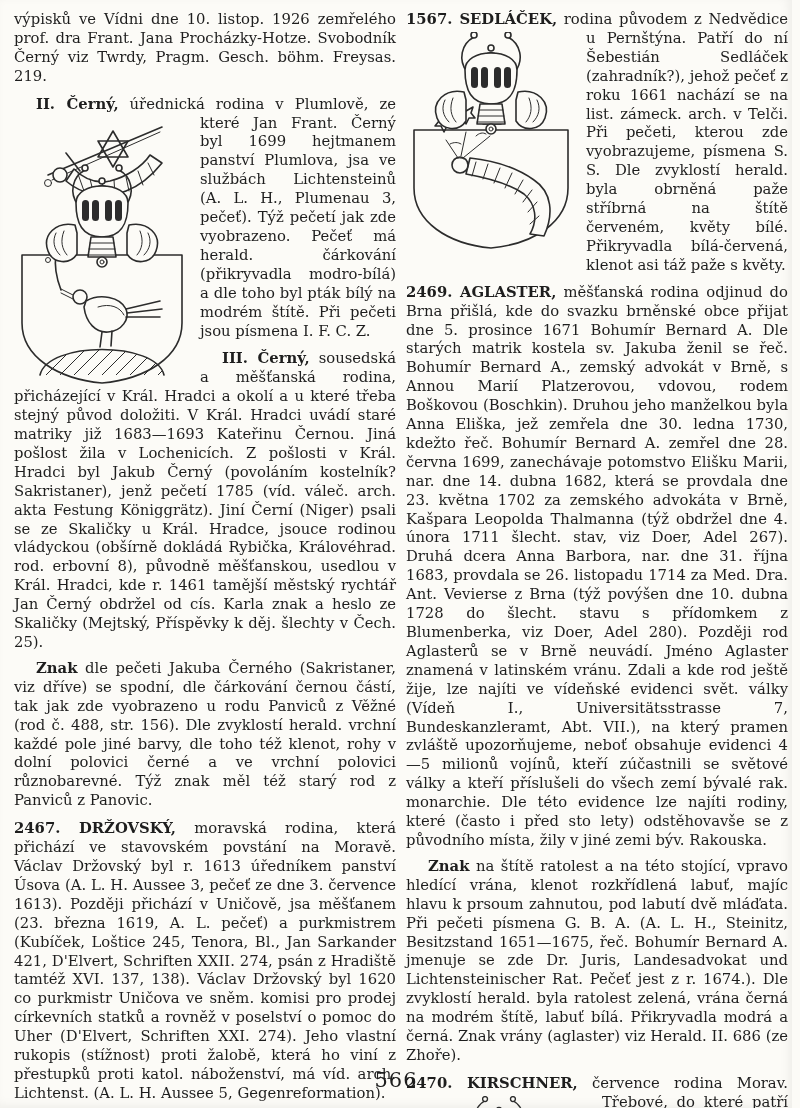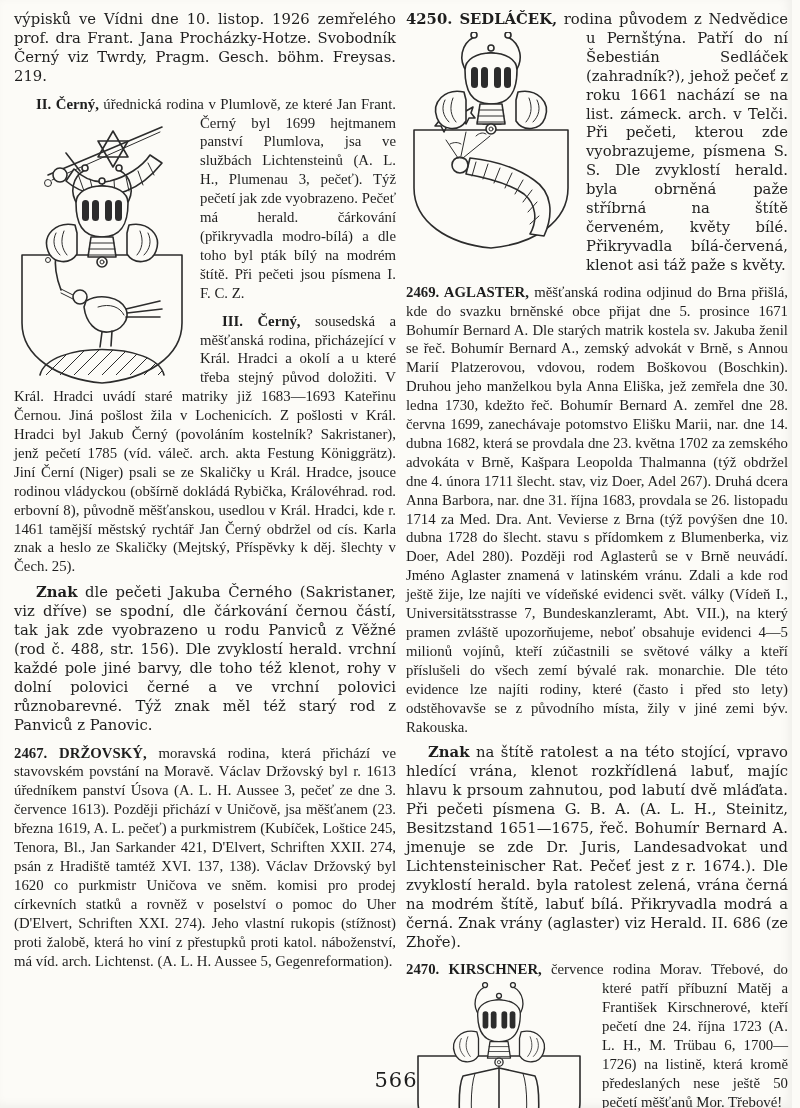--- a/index.html
+++ b/index.html
@@ -15,21 +15,21 @@
     padding:10px 4px 0 14px;
     box-shadow:inset -4px -3px 10px rgba(0,0,0,.05);
   }
   .columns{display:flex;gap:10px;}
   .col{
     width:386px;
     font-size:14.8px;line-height:18.9px;
     text-align:justify;
   }
   .para{margin:0 0 7px 0;}
-  .entry{margin-top:9px;font-family:Liberation Serif, serif;}
+  .entry{margin-top:9px;}
   .indent{text-indent:22px;}
   .clear{clear:left;margin-top:8px;}
   .lead{font-weight:bold;}
   .fig{float:left;margin:3px 10px 2px 0;}
   .fig svg{display:block;}
   svg .ln{stroke:#2c2c2c;stroke-width:1.6;fill:none;stroke-linecap:round;stroke-linejoin:round;}
   svg .thin{stroke:#2c2c2c;stroke-width:1;fill:none;stroke-linecap:round;}
   svg .paper{fill:#fcfbf7;stroke:#2c2c2c;stroke-width:1.6;stroke-linejoin:round;}
   svg .ink{fill:#2c2c2c;stroke:none;}
   .pagenum{
@@ -118,21 +118,21 @@
 
       <p class="para indent"><b class="lead">Znak</b><span> dle pečeti Jakuba Černého (Sakristaner, viz dříve) se spodní, dle čárkování černou částí, tak jak zde vyobrazeno u rodu Panviců z Věžné (rod č. 488, str. 156). Dle zvyklostí herald. vrchní každé pole jiné barvy, dle toho též klenot, rohy v dolní polovici černé a ve vrchní polovici různobarevné. Týž znak měl též starý rod z Panviců z Panovic.</span></p>
 
 
       <p class="para entry"><b class="lead">2467. DRŽOVSKÝ,</b><span> moravská rodina, která přichází ve stavovském povstání na Moravě. Václav Držovský byl r. 1613 úředníkem panství Úsova (A. L. H. Aussee 3, pečeť ze dne 3. července 1613). Později přichází v Uničově, jsa měšťanem (23. března 1619, A. L. pečeť) a purkmistrem (Kubíček, Loštice 245, Tenora, Bl., Jan Sarkander 421, D'Elvert, Schriften XXII. 274, psán z Hradiště tamtéž XVI. 137, 138). Václav Držovský byl 1620 co purkmistr Uničova ve sněm. komisi pro prodej církevních statků a rovněž v poselství o pomoc do Uher (D'Elvert, Schriften XXI. 274). Jeho vlastní rukopis (stížnost) proti žalobě, která ho viní z přestupků proti katol. náboženství, má víd. arch. Lichtenst. (A. L. H. Aussee 5, Gegenreformation).</span></p>
 
     </div>
 
     <div class="col">
 
-      <p class="para"><b class="lead">4250. SEDLÁČEK,</b><span> rodina původem z Nedvědice u</span>
+      <p class="para"><b class="lead">1567. SEDLÁČEK,</b><span> rodina původem z Nedvědice u</span>
         <span class="fig">
             <svg width="170" height="224" viewBox="0 0 170 224">
 
           <path class="paper" d="M8,98 H162 V156 C162,190 128,212 85,216 C42,212 8,190 8,156 Z"></path>
 
           <path class="paper" d="M138,204 C148,182 146,160 128,148 C108,134 84,128 64,126 L60,142 C82,146 104,152 118,162 C130,172 132,188 124,202 Z"></path>
           <path class="thin" d="M70,130 L66,144 M82,132 L77,147 M94,136 L88,151 M106,141 L99,156 M117,148 L109,162 M126,158 L117,170 M131,170 L122,180 M133,184 L124,192"></path>
           <circle class="paper" cx="54" cy="133" r="8"></circle>
           <path class="thin" d="M48,128 C50,126 54,125 58,127"></path>
           <path class="thin" d="M52,126 L40,108 M55,124 L60,100 M57,126 L84,104"></path>

